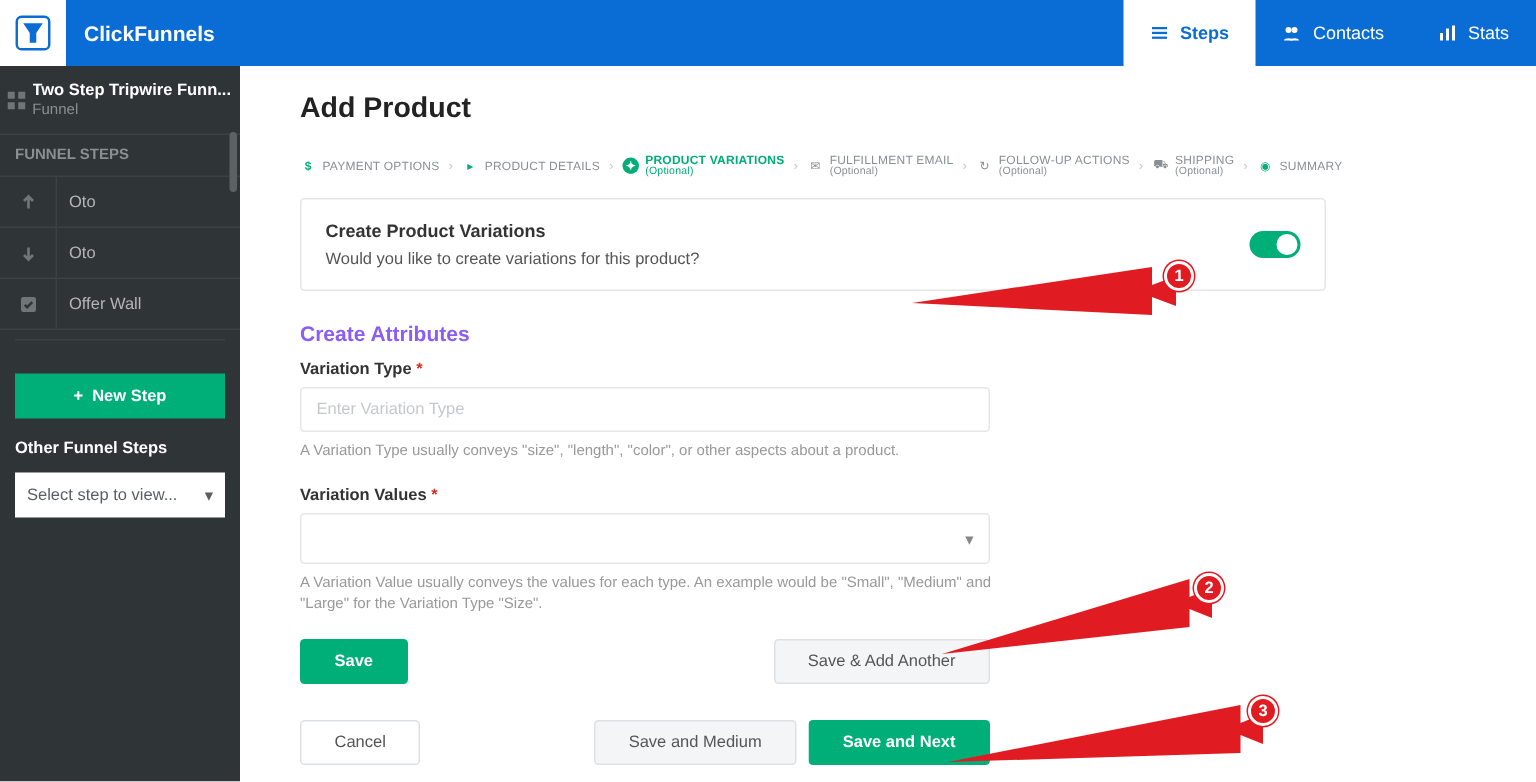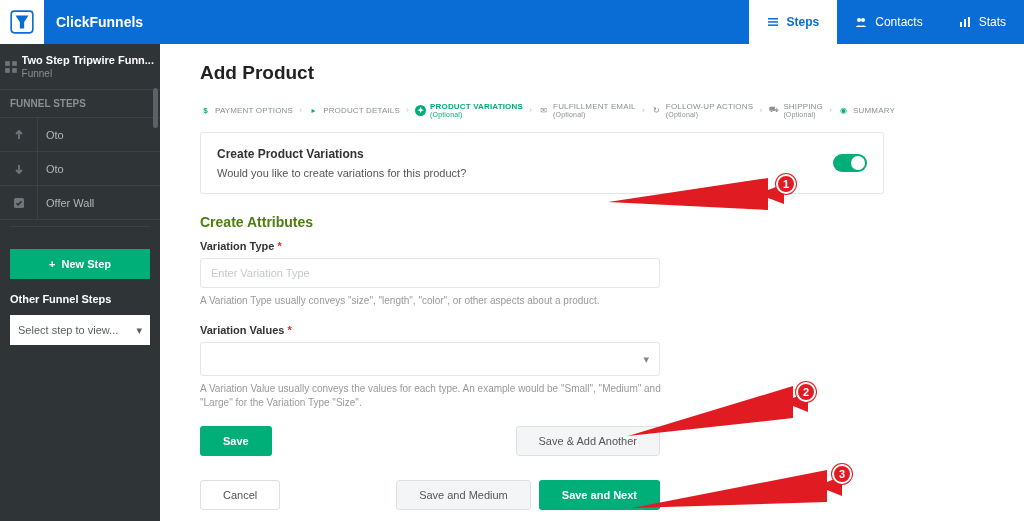--- a/index.html
+++ b/index.html
@@ -41,21 +41,21 @@
 .wz.active { color: #00ae78; font-weight: 700; }
 .wz .opt { font-size: 7px; font-weight: 400; display: block; }
 .wz-sep { color: #c5c8cb; font-size: 9px; }
 
 .panel { border: 1px solid #e4e6e8; border-radius: 3px; padding: 14px 16px; display: flex; justify-content: space-between; align-items: center; margin-bottom: 20px; }
 .panel .ptitle { font-weight: 700; font-size: 12px; color: #333; margin-bottom: 6px; }
 .panel .pdesc { font-size: 11px; color: #555; }
 .toggle { width: 34px; height: 18px; border-radius: 12px; background: #00ae78; position: relative; cursor: pointer; }
 .toggle::after { content: ""; width: 14px; height: 14px; background: #fff; border-radius: 50%; position: absolute; right: 2px; top: 2px; }
 
-.section-title { font-size: 14px; font-weight: 700; color: #4d7c0f; margin-bottom: 10px; }
+.section-title { font-size: 14px; font-weight: 700; color: #8b5cf6; margin-bottom: 10px; }
 .field-label { font-size: 11px; color: #333; font-weight: 700; margin-bottom: 6px; }
 .req { color: #d93025; }
 .text-input { width: 100%; max-width: 460px; border: 1px solid #e4e6e8; border-radius: 3px; height: 30px; padding: 0 10px; font-size: 11px; color: #333; }
 .text-input::placeholder { color: #c6c9cc; }
 .help-text { font-size: 10px; color: #999; margin: 6px 0 16px; max-width: 470px; line-height: 1.4; }
 .select-input { width: 100%; max-width: 460px; border: 1px solid #e4e6e8; border-radius: 3px; height: 34px; padding: 0 10px; font-size: 11px; display: flex; align-items: center; justify-content: flex-end; color: #888; cursor: pointer; }
 .btn-row { display: flex; align-items: center; max-width: 460px; }
 .btn { border-radius: 3px; border: 1px solid transparent; height: 30px; padding: 0 22px; font-size: 11px; font-weight: 700; cursor: pointer; }
 .btn-green { background: #00ae78; color: #fff; }
 .btn-light { background: #f4f5f6; color: #555; border: 1px solid #dee1e3; font-weight: 400; }

